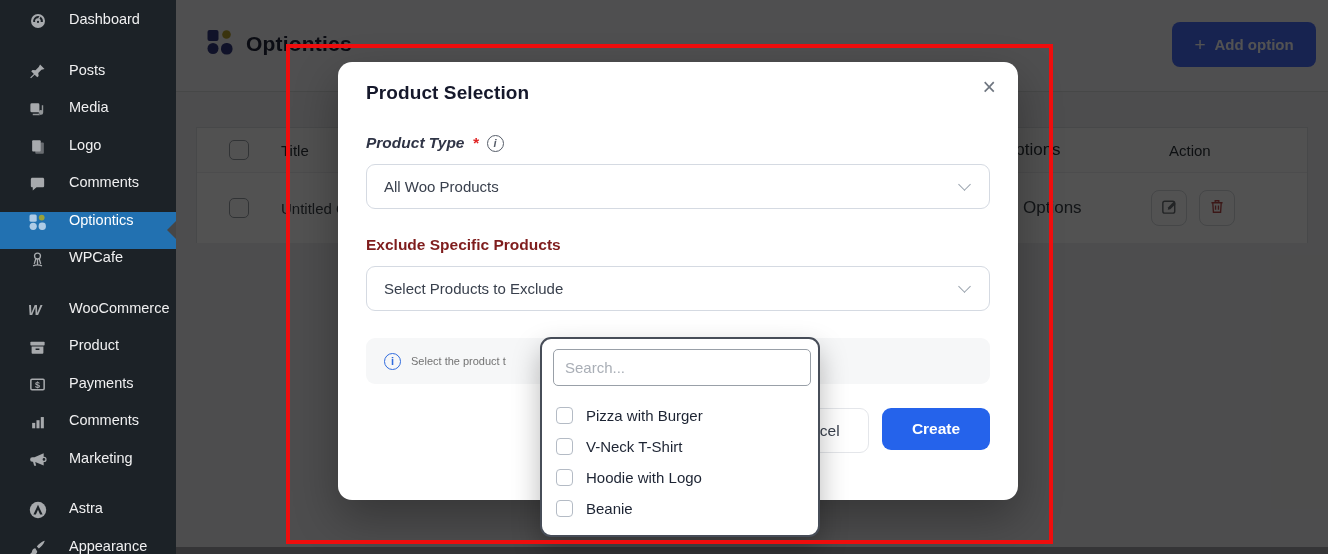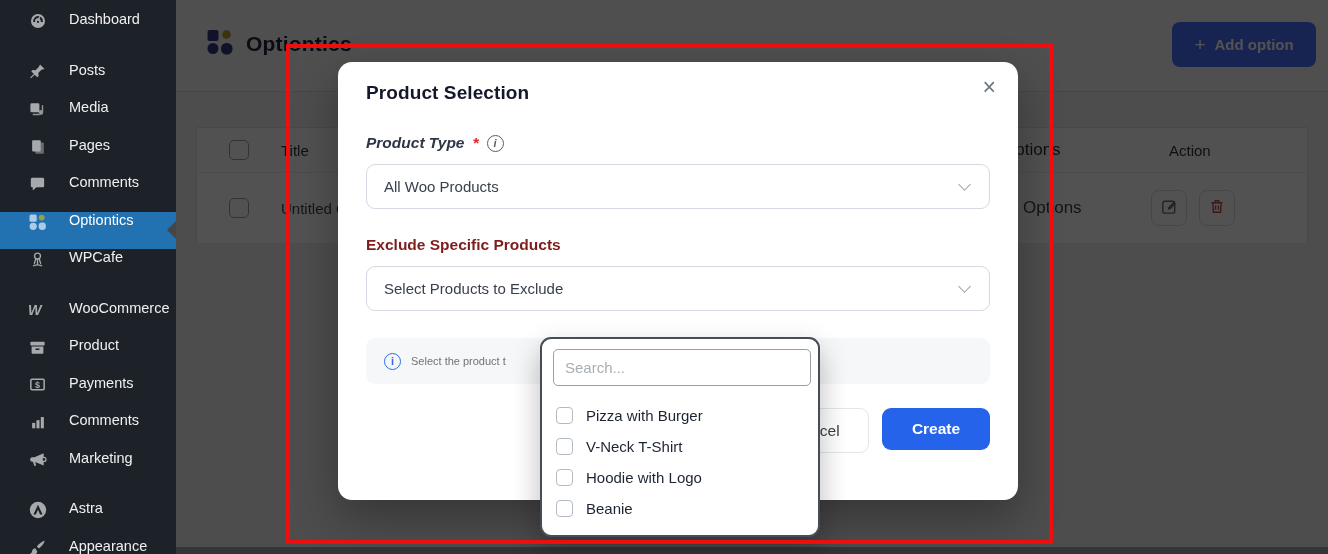--- a/index.html
+++ b/index.html
@@ -123,21 +123,21 @@
 
       <div class="side-item">
         <span class="ico">
           <svg width="18" height="18" viewBox="0 0 20 20">
             <g fill="#a7aaad">
               <rect x="7" y="5" width="9.5" height="12.5" rx="1" opacity=".55"></rect>
               <rect x="3.5" y="2.5" width="9.5" height="12.5" rx="1"></rect>
             </g>
           </svg>
         </span>
-        <span>Pages</span>
+        <span>Logo</span>
         <span class="arrow"></span>
       </div>
 
       <div class="side-item">
         <span class="ico">
           <svg width="19" height="19" viewBox="0 0 20 20">
             <path fill="#a7aaad" d="M3 4.5C3 3.7 3.7 3 4.5 3h11c.8 0 1.5.7 1.5 1.5v7c0 .8-.7 1.5-1.5 1.5H9l-4 3.2V13H4.5c-.8 0-1.5-.7-1.5-1.5v-7z"></path>
           </svg>
         </span>
         <span>Comments</span>

